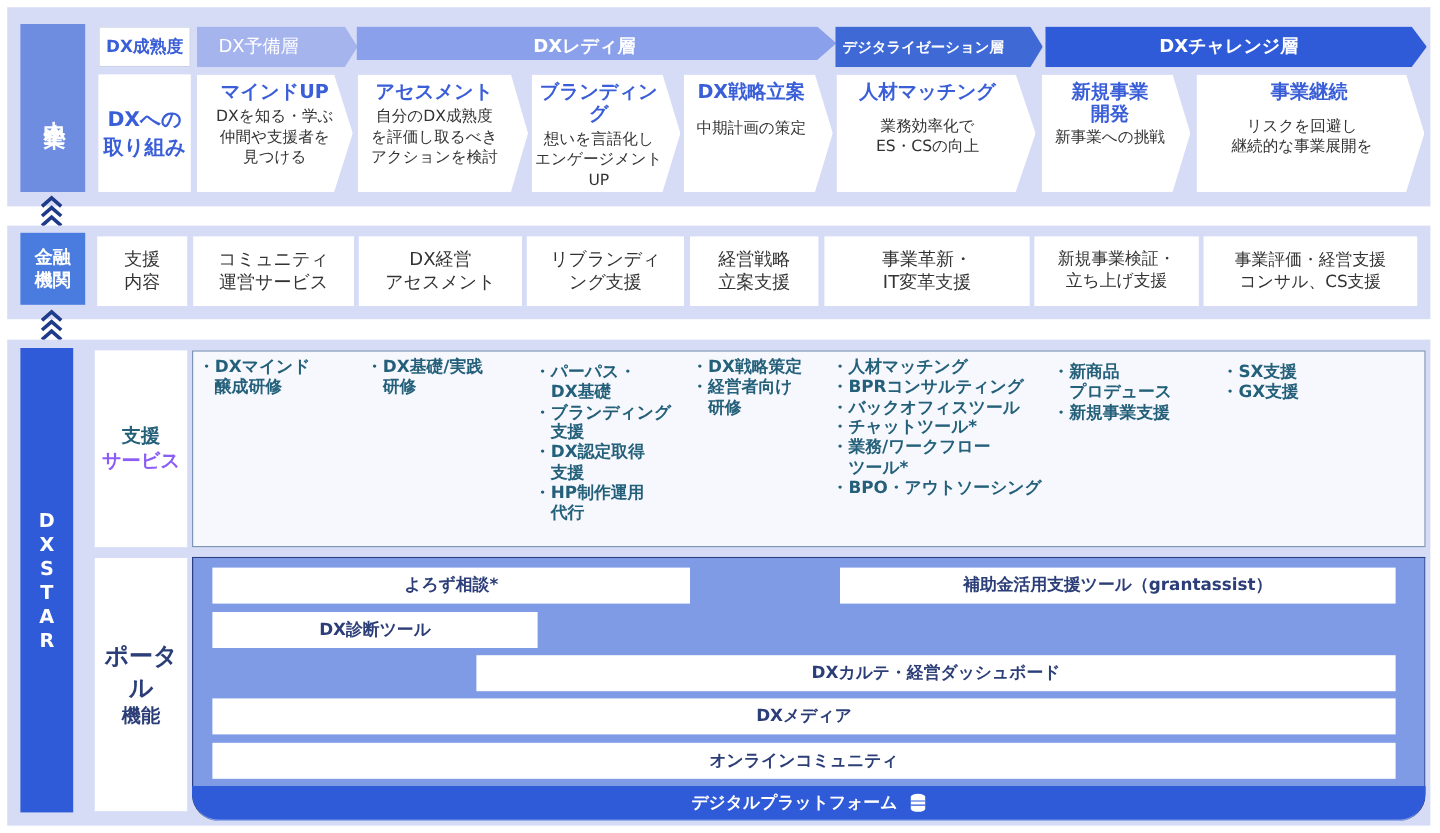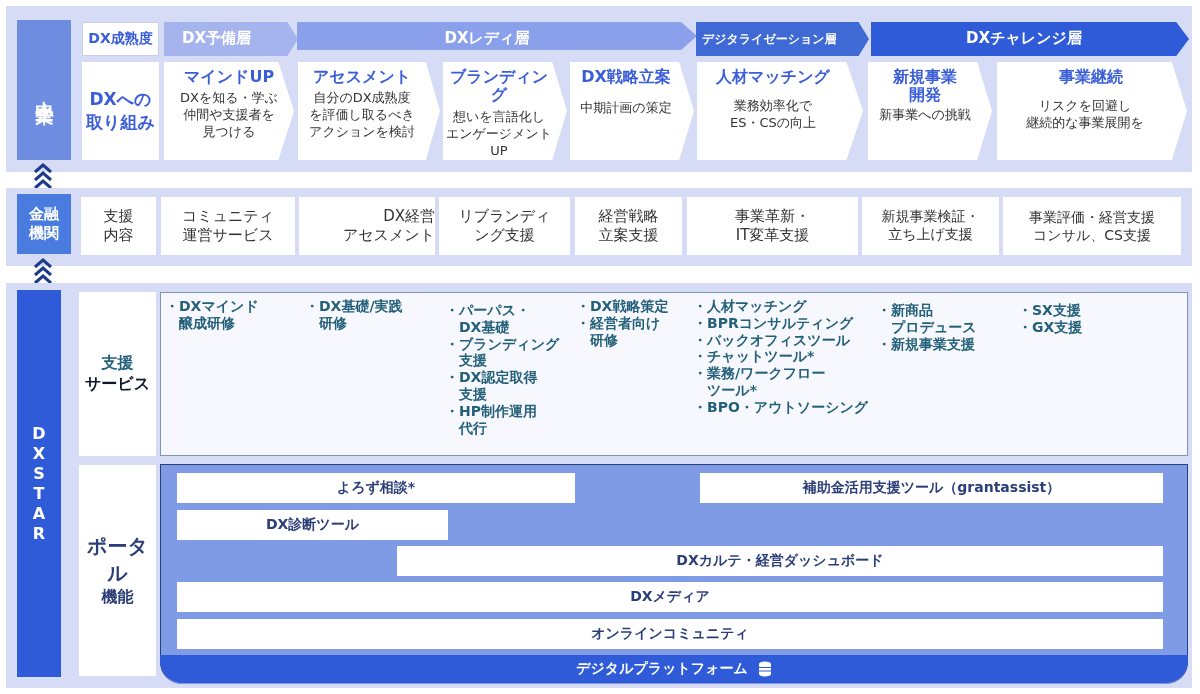--- a/index.html
+++ b/index.html
@@ -30,21 +30,21 @@
 <div class="cell" style="left:82px; top:22px; width:77px; height:34px; border:1px solid #c7cfe9;">
   <span style="color:#3a5ed8; font-weight:bold; font-size:14px;">DX成熟度</span>
 </div>
 
 <div class="cell" style="left:82px; top:62px; width:77px; height:98px;">
   <span style="color:#3a5ed8; font-weight:bold; font-size:17px;">DXへの</span>
   <span style="color:#3a5ed8; font-weight:bold; font-size:17px;">取り組み</span>
 </div>
 
 <div class="abs" style="left:164px; top:22px; width:134px; height:34px; background:#a6b4ee; clip-path:polygon(0 0, 92% 0, 100% 50%, 92% 100%, 0 100%);">
-  <div style="position:absolute; left:18px; top:7px; color:#fff; font-weight:bold; font-size:15px;">DX予備層</div>
+  <div style="position:absolute; left:18px; top:7px; color:#fff; font-weight:normal; font-size:15px;">DX予備層</div>
 </div>
 <div class="abs" style="left:297px; top:22px; width:400px; height:28px; background:#8aa0ea; clip-path:polygon(0 0, 96% 0, 100% 50%, 96% 100%, 0 100%);">
   <div style="position:absolute; left:0; right:20px; top:7px; text-align:center; color:#fff; font-weight:bold; font-size:15px;">DXレディ層</div>
 </div>
 <div class="abs" style="left:696px; top:22px; width:173px; height:34px; background:#3f6ad6; clip-path:polygon(0 0, 94% 0, 100% 50%, 94% 100%, 0 100%);">
   <div style="position:absolute; left:6px; top:9px; color:#fff; font-weight:bold; font-size:12px; white-space:nowrap;">デジタライゼーション層</div>
 </div>
 <div class="abs" style="left:871px; top:22px; width:318px; height:34px; background:#2f5bd8; clip-path:polygon(0 0, 96% 0, 100% 50%, 96% 100%, 0 100%);">
   <div style="position:absolute; left:0; right:12px; top:7px; text-align:center; color:#fff; font-weight:bold; font-size:15px;">DXチャレンジ層</div>
 </div>
@@ -119,21 +119,21 @@
 </div>
 
 <div class="cell fin" style="left:81px; top:197px; width:75px; height:58px;">
   <span>支援</span>
   <span>内容</span>
 </div>
 <div class="cell fin" style="left:161px; top:197px; width:134px; height:58px;">
   <span>コミュニティ</span>
   <span>運営サービス</span>
 </div>
-<div class="cell fin" style="left:299px; top:197px; width:136px; height:58px;align-items:flex-end;">
+<div class="cell fin" style="left:299px; top:197px; width:136px; height:58px;">
   <span>DX経営</span>
   <span>アセスメント</span>
 </div>
 <div class="cell fin" style="left:439px; top:197px; width:131px; height:58px;">
   <span>リブランディ</span>
   <span>ング支援</span>
 </div>
 <div class="cell fin" style="left:575px; top:197px; width:107px; height:58px;">
   <span>経営戦略</span>
   <span>立案支援</span>
@@ -160,21 +160,21 @@
 </div>
 
 <div class="band" style="left:6px; top:283px; width:1186px; height:405px;"></div>
 
 <div class="vlabel" style="left:17px; top:290px; width:44px; height:387px; background:#2f5bd8; font-size:16px;">
   <div style="writing-mode:vertical-rl; text-orientation:upright; letter-spacing:1px;">DXSTAR</div>
 </div>
 
 <div class="cell" style="left:79px; top:292px; width:77px; height:164px;">
   <span style="color:#24607a; font-weight:bold; font-size:16px;">支援</span>
-  <span style="color:#0f172a; font-weight:bold; font-size:16px;">サービス</span>
+  <span style="color:#8b5cf6; font-weight:bold; font-size:16px;">サービス</span>
 </div>
 
 <div class="abs" style="left:160px; top:292px; width:1028px; height:164px; background:#f7f8fd; border:1px solid #7f95b8;"></div>
 
 <div class="svc-list" style="left:165px; top:298px;">
   <div>・DXマインド</div>
   <div>　醸成研修</div>
 </div>
 <div class="svc-list" style="left:305px; top:298px;">
   <div>・DX基礎/実践</div>

